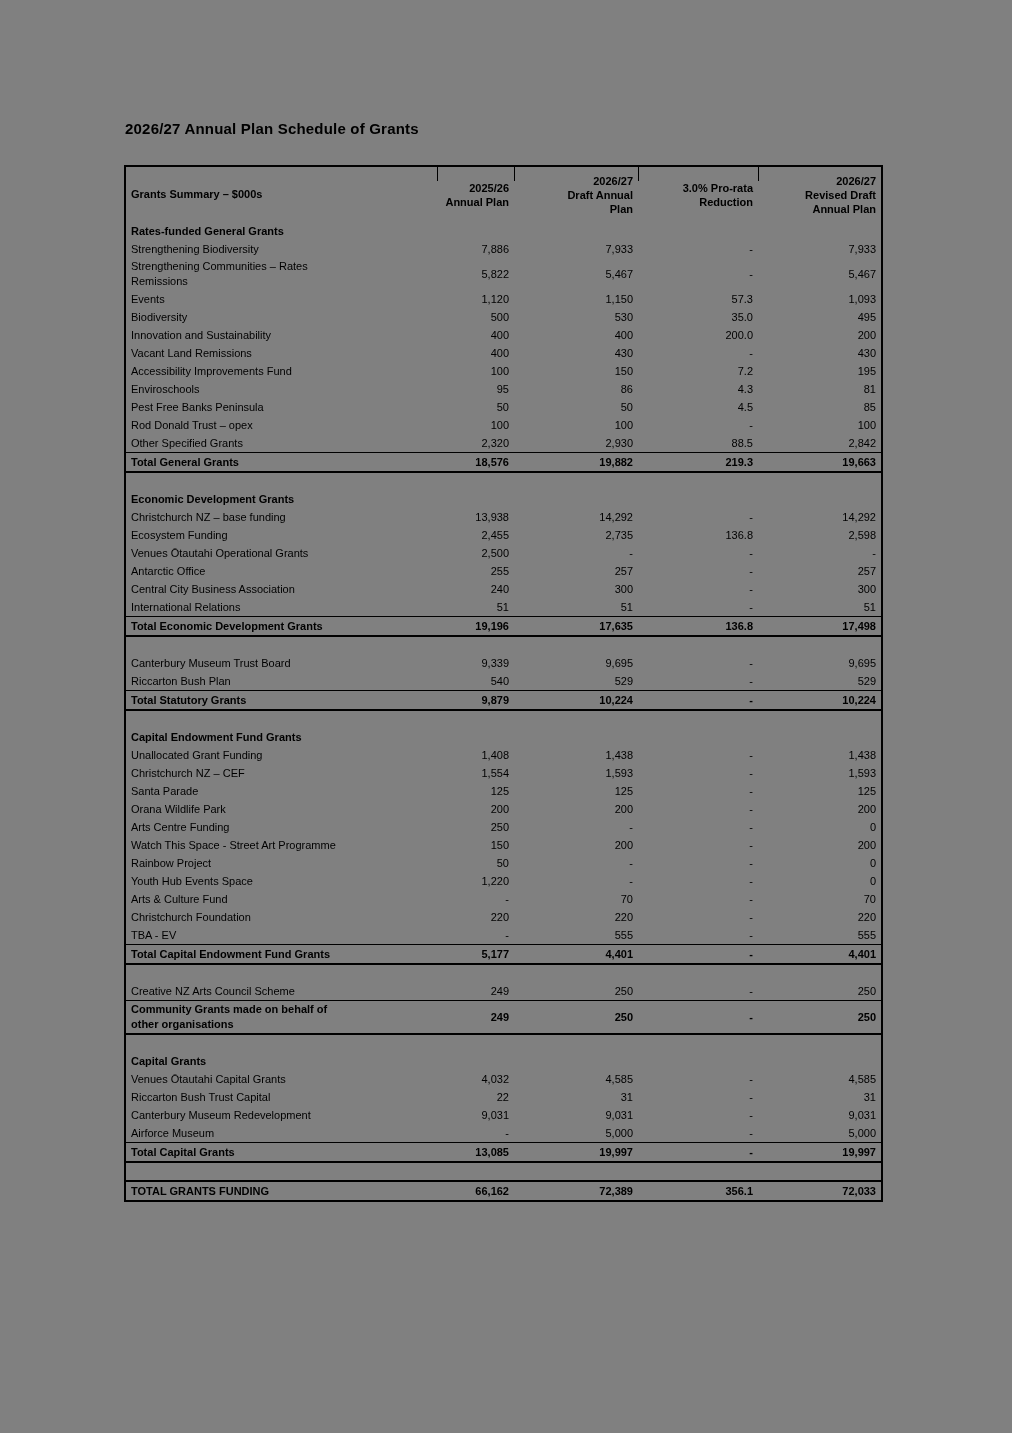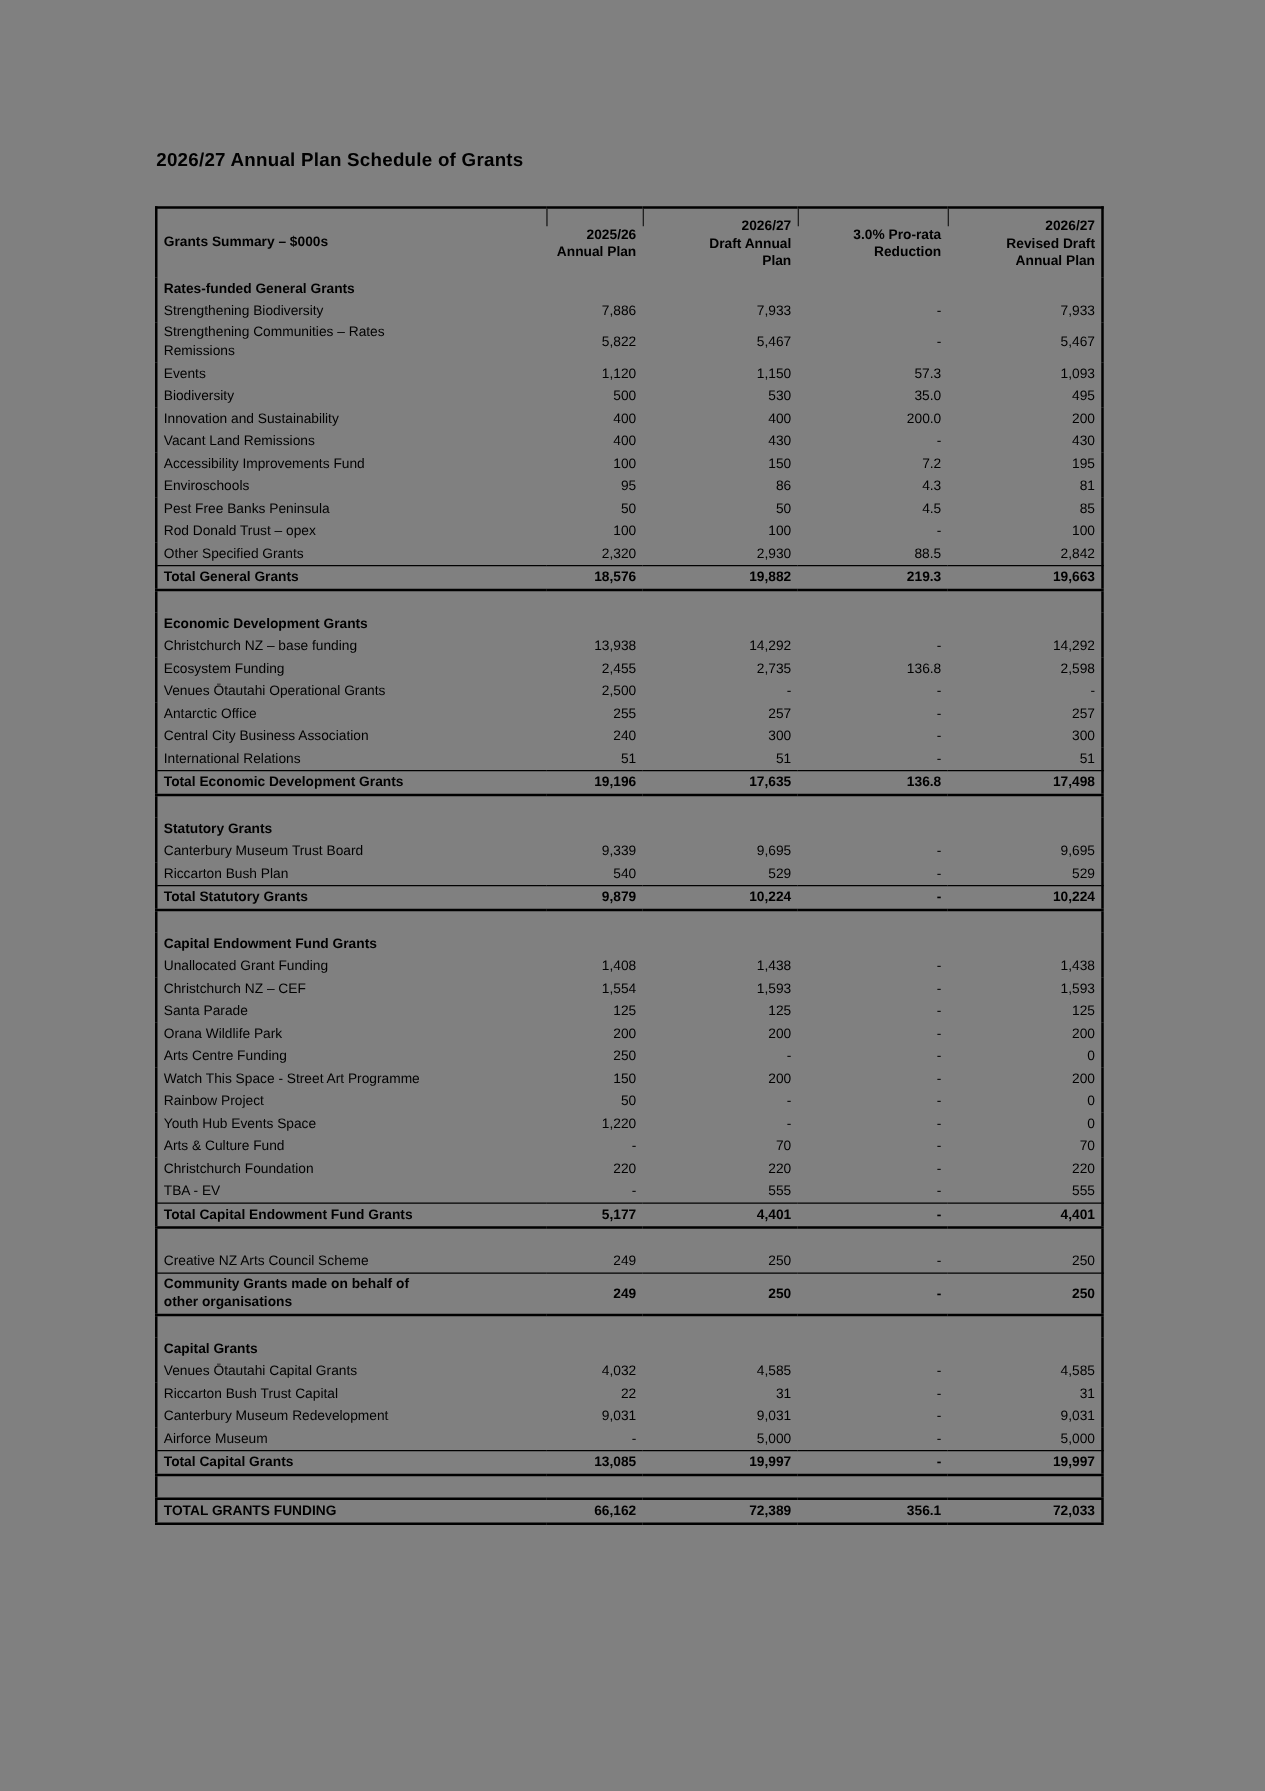--- a/index.html
+++ b/index.html
@@ -229,23 +229,20 @@
         <tr class="total-row">
           <td class="lbl">Total Economic Development Grants</td>
           <td class="num">19,196</td>
           <td class="num">17,635</td>
           <td class="num">136.8</td>
           <td class="num">17,498</td>
         </tr>
         <tr class="spacer">
           <td colspan="5"></td>
         </tr>
-        <tr class="section-row">
-          <td class="lbl" colspan="5">Statutory Grants</td>
-        </tr>
         <tr class="data-row">
           <td class="lbl">Canterbury Museum Trust Board</td>
           <td class="num">9,339</td>
           <td class="num">9,695</td>
           <td class="num">-</td>
           <td class="num">9,695</td>
         </tr>
         <tr class="data-row">
           <td class="lbl">Riccarton Bush Plan</td>
           <td class="num">540</td>

